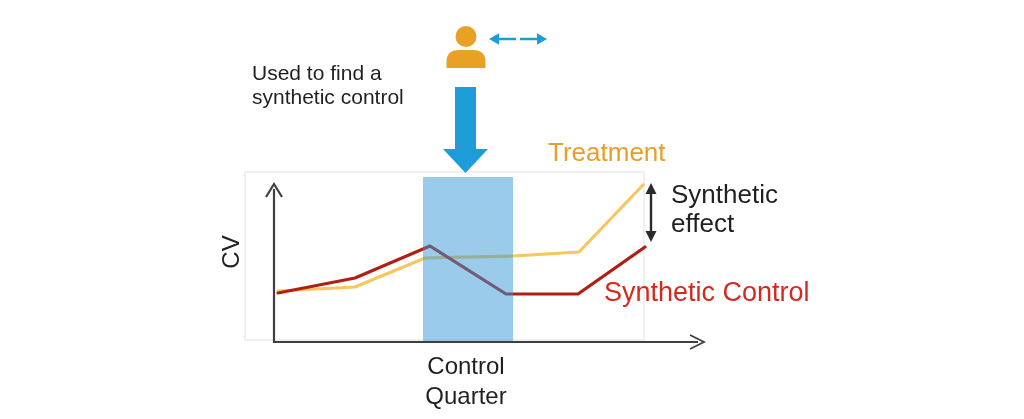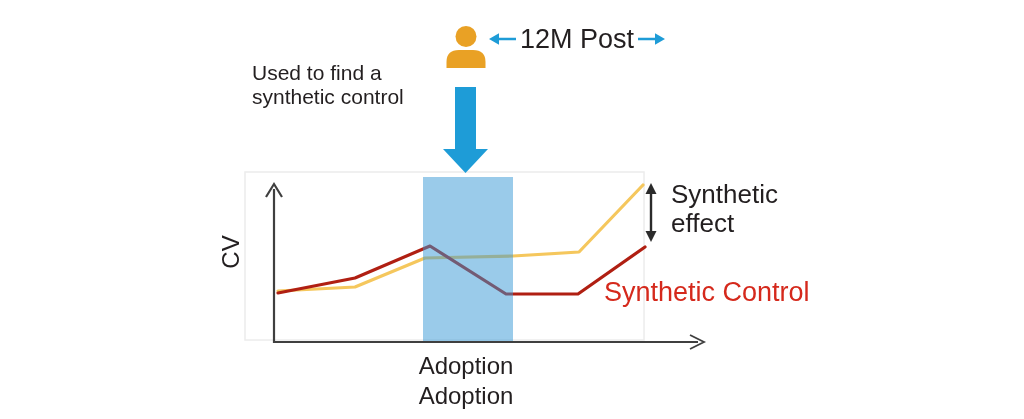--- a/index.html
+++ b/index.html
@@ -115,38 +115,38 @@
 
   <svg class="abs person" width="44" height="44" viewBox="0 0 44 44">
     <circle cx="22" cy="11.5" r="10.5" fill="#E9A125"></circle>
     <path d="M2.5 43 L2.5 37 Q2.5 25 15 25 L29 25 Q41.5 25 41.5 37 L41.5 43 Z" fill="#E9A125"></path>
   </svg>
 
   <div class="abs range-group post-group">
     <svg width="27" height="14" viewBox="0 0 27 14">
       <path d="M27 5.7 L10 5.7 L10 1.2 L0 7 L10 12.8 L10 8.3 L27 8.3 Z" fill="#1E9CD7"></path>
     </svg>
-    <span class="range-label">12M Post</span>
     <svg width="27" height="14" viewBox="0 0 27 14">
       <path d="M0 5.7 L17 5.7 L17 1.2 L27 7 L17 12.8 L17 8.3 L0 8.3 Z" fill="#1E9CD7"></path>
     </svg>
   </div>
 
   <div class="abs note">
     <div>Used to find a</div>
     <div>synthetic control</div>
   </div>
 
   <svg class="abs big-arrow" width="47" height="87" viewBox="0 0 47 87">
     <rect x="13" y="0" width="21" height="63" fill="#1E9CD7"></rect>
     <polygon points="1,62 46,62 23.5,86" fill="#1E9CD7"></polygon>
   </svg>
 
+  <div class="abs treatment-label">Treatment</div>
 
   <div class="abs effect-label">Synthetic effect</div>
 
   <div class="abs control-label">Synthetic Control</div>
 
   <div class="abs cv-label">CV</div>
 
-  <div class="abs adoption-label">Adoption Adoption</div>
+  <div class="abs adoption-label">Control Quarter</div>
 
 </div>
 
 </body></html>

